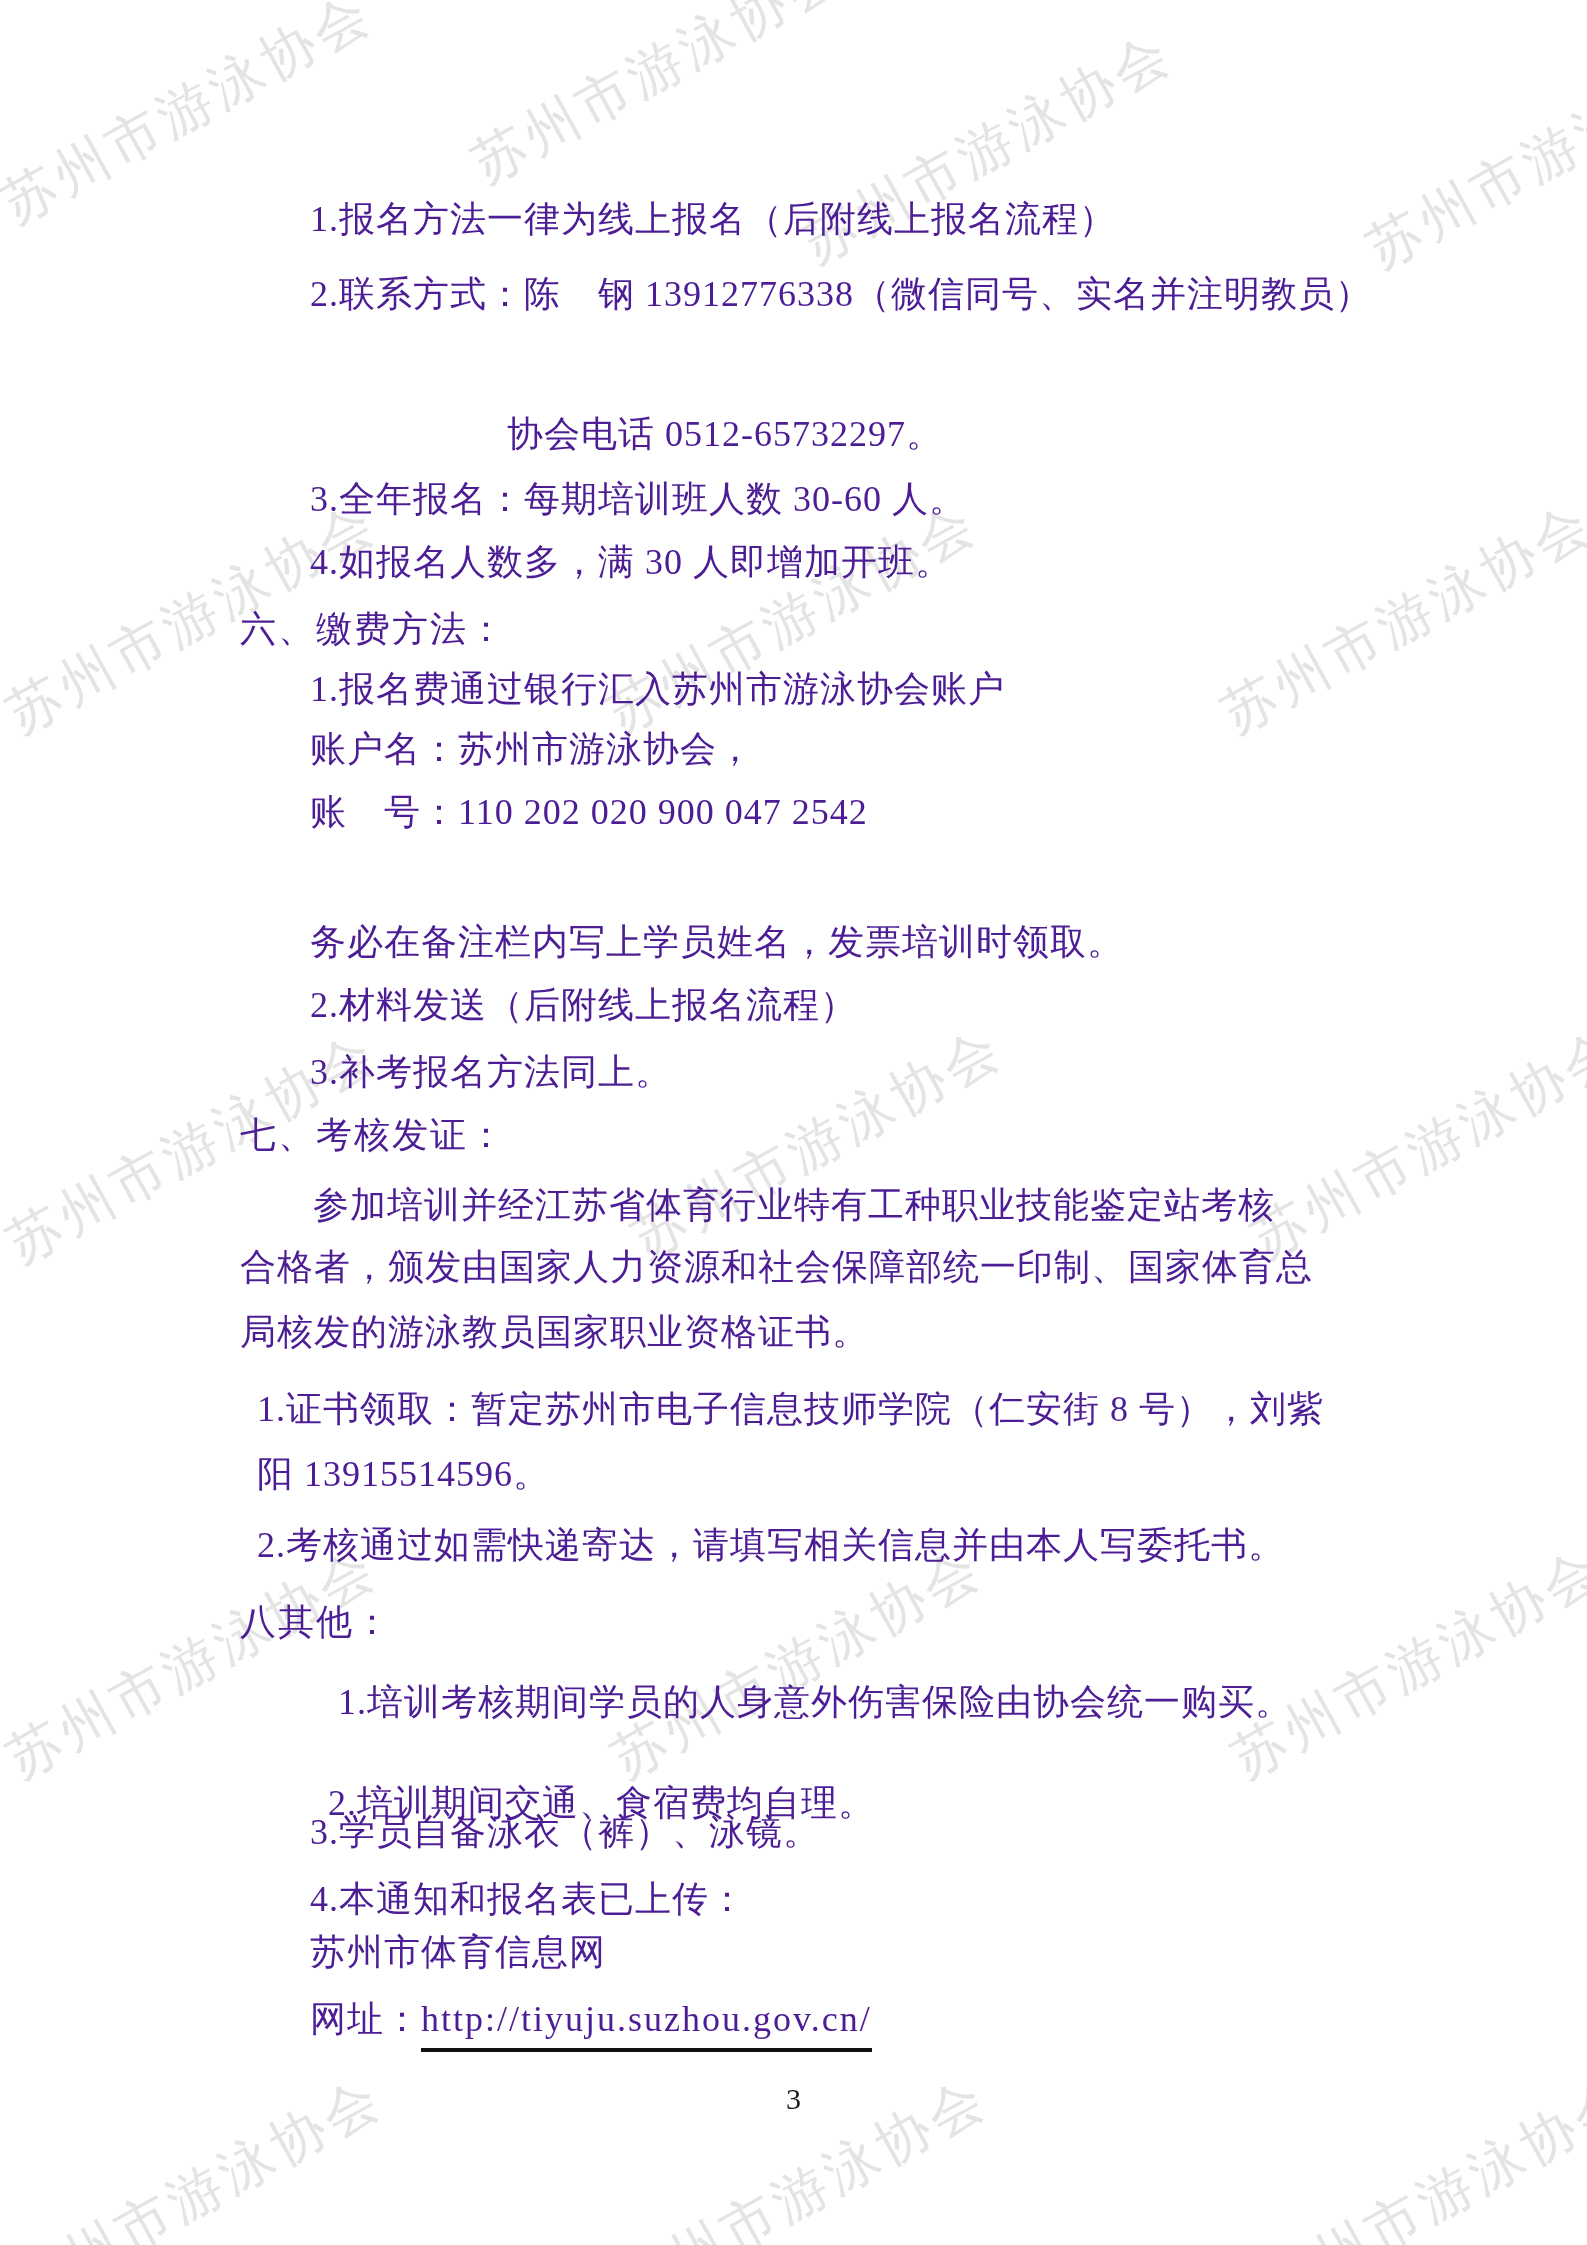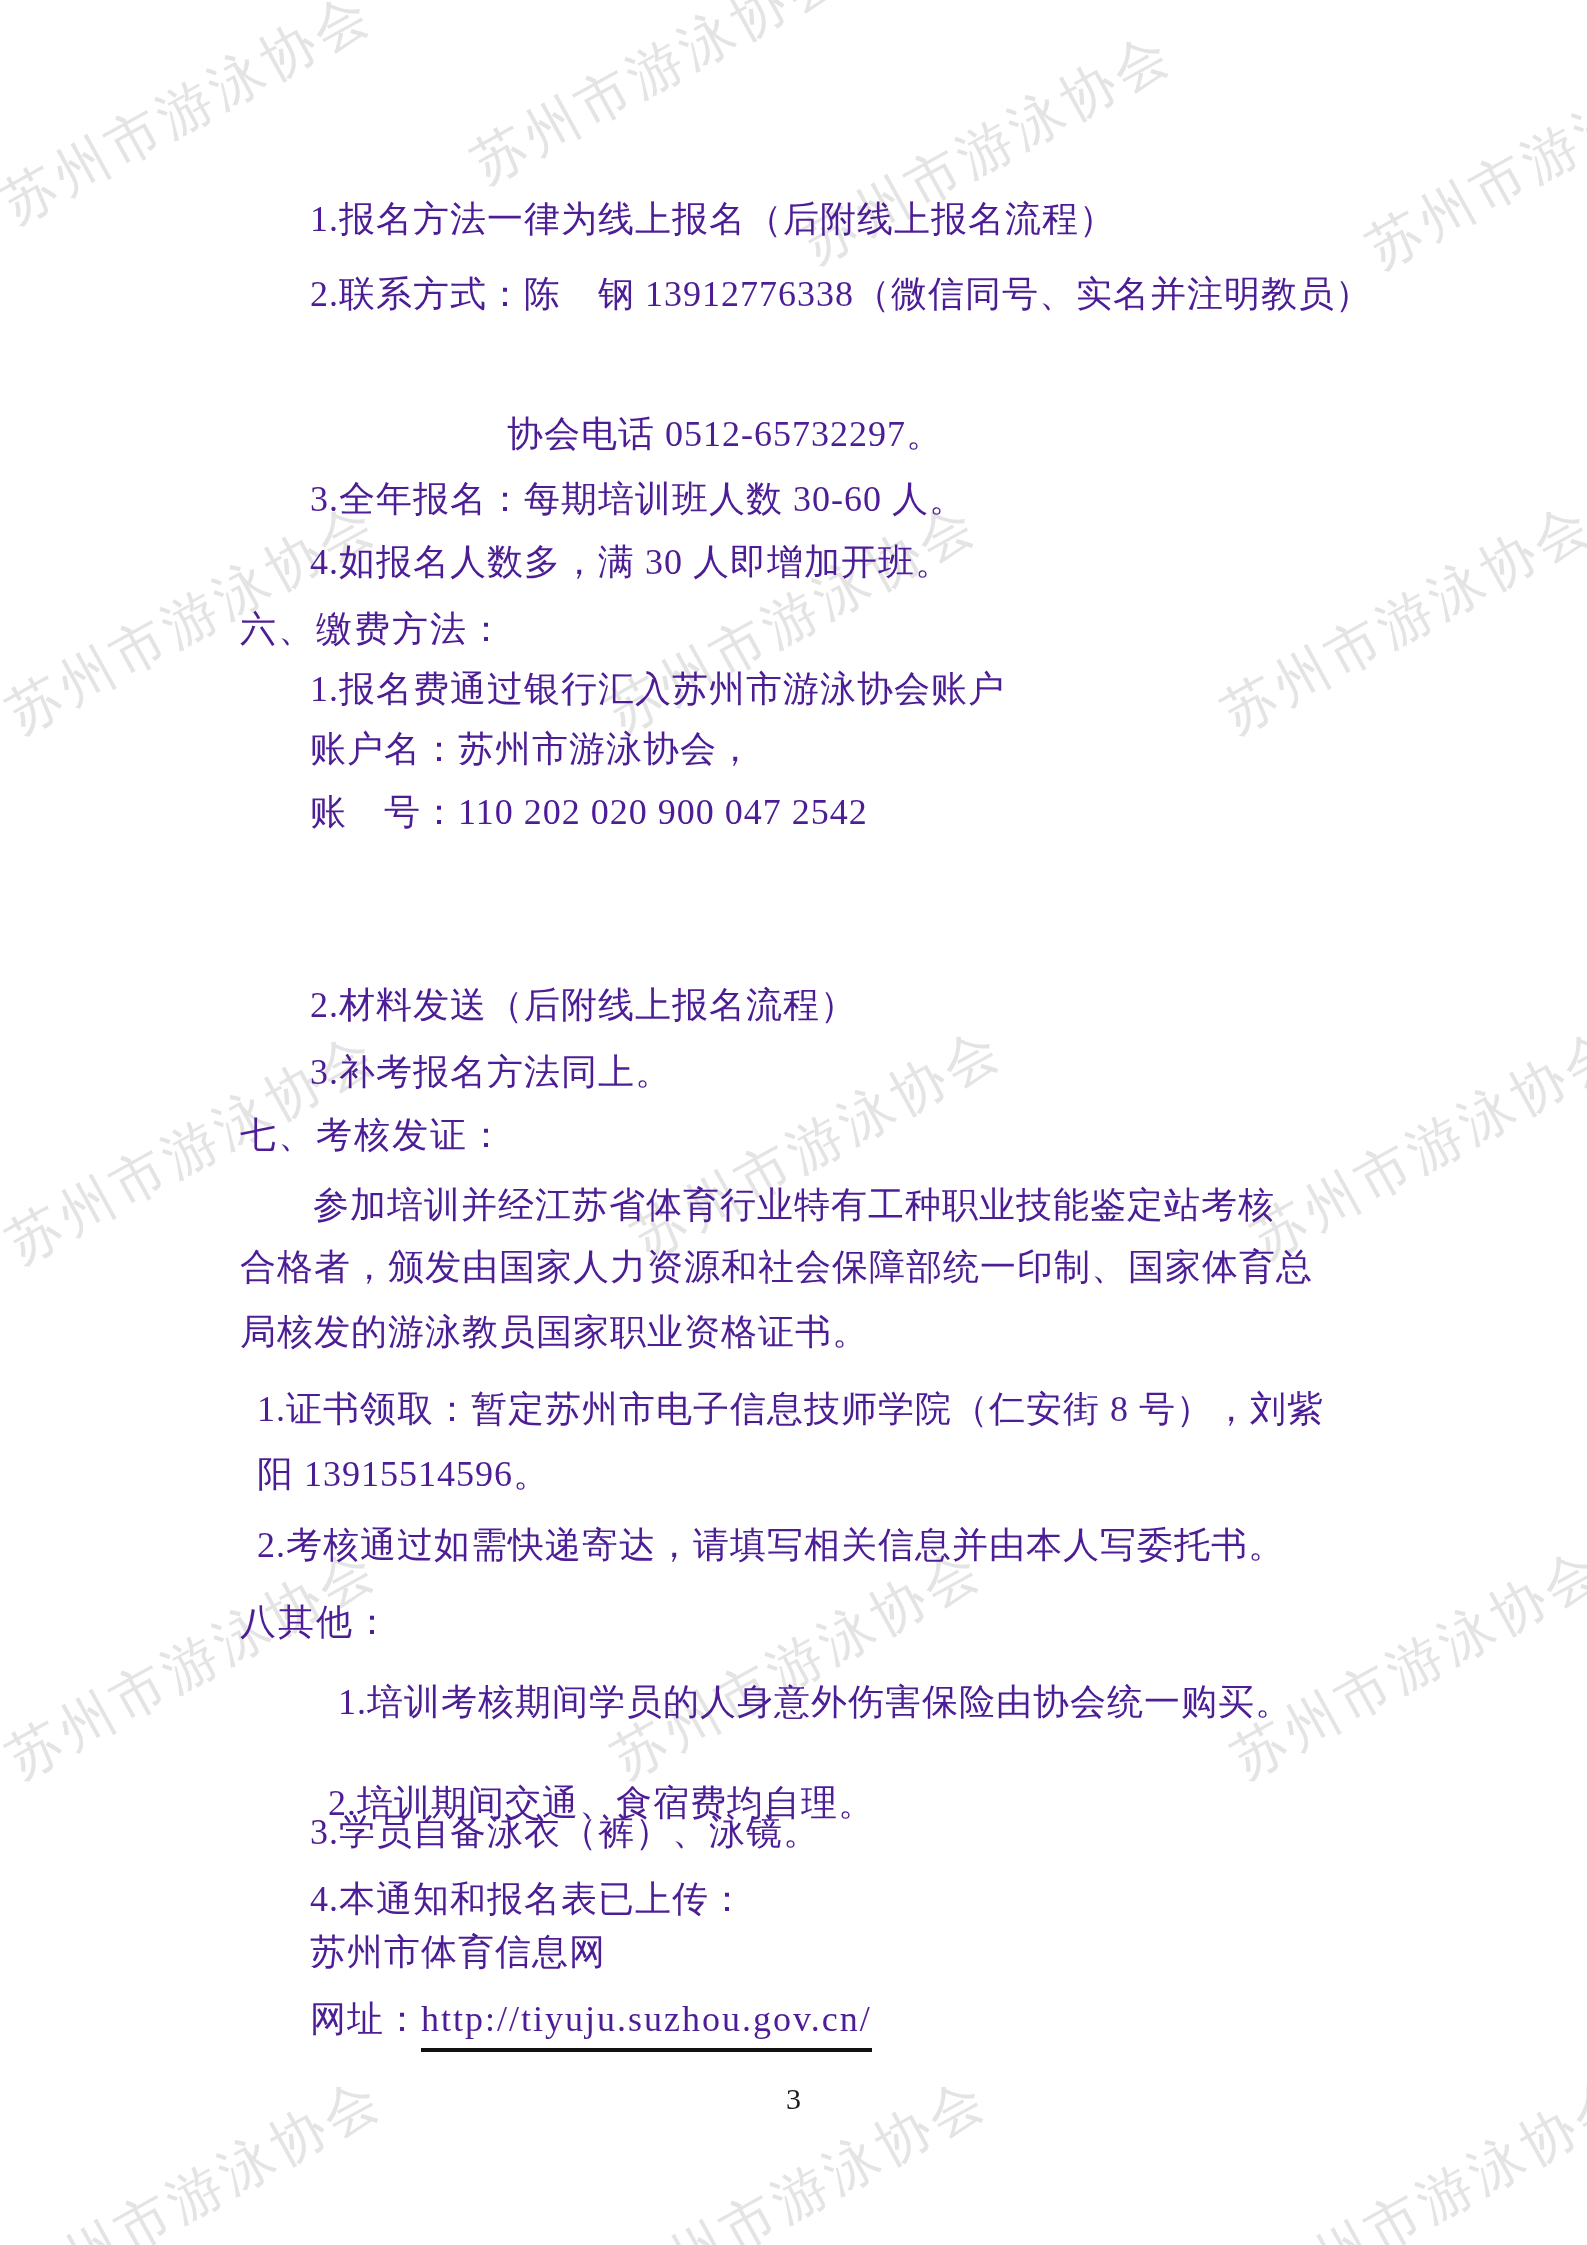--- a/index.html
+++ b/index.html
@@ -96,20 +96,21 @@
     <div class="line" style="left:310px; top:272px;">2.联系方式：陈　钢 13912776338（微信同号、实名并注明教员）</div>
     <div class="line" style="left:507px; top:412px;">协会电话 0512-65732297。</div>
     <div class="line" style="left:310px; top:477px;">3.全年报名：每期培训班人数 30-60 人。</div>
     <div class="line" style="left:310px; top:540px;">4.如报名人数多，满 30 人即增加开班。</div>
 
     <div class="line heading" style="left:240px; top:607px;">六、缴费方法：</div>
 
     <div class="line" style="left:310px; top:667px;">1.报名费通过银行汇入苏州市游泳协会账户</div>
     <div class="line" style="left:310px; top:727px;">账户名：苏州市游泳协会，</div>
     <div class="line" style="left:310px; top:790px;">账　号：110 202 020 900 047 2542</div>
+    <div class="line" style="left:310px; top:920px;">务必在备注栏内写上学员姓名，发票培训时领取。</div>
     <div class="line" style="left:310px; top:983px;">2.材料发送（后附线上报名流程）</div>
     <div class="line" style="left:310px; top:1050px;">3.补考报名方法同上。</div>
 
     <div class="line heading" style="left:240px; top:1113px;">七、考核发证：</div>
 
     <div class="line" style="left:313px; top:1183px;">参加培训并经江苏省体育行业特有工种职业技能鉴定站考核</div>
     <div class="line" style="left:240px; top:1245px;">合格者，颁发由国家人力资源和社会保障部统一印制、国家体育总</div>
     <div class="line" style="left:240px; top:1310px;">局核发的游泳教员国家职业资格证书。</div>
 
     <div class="line" style="left:257px; top:1387px;">1.证书领取：暂定苏州市电子信息技师学院（仁安街 8 号），刘紫</div>

